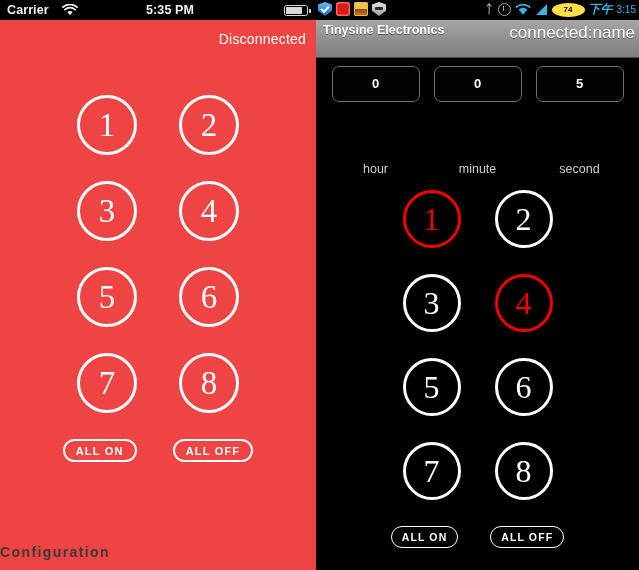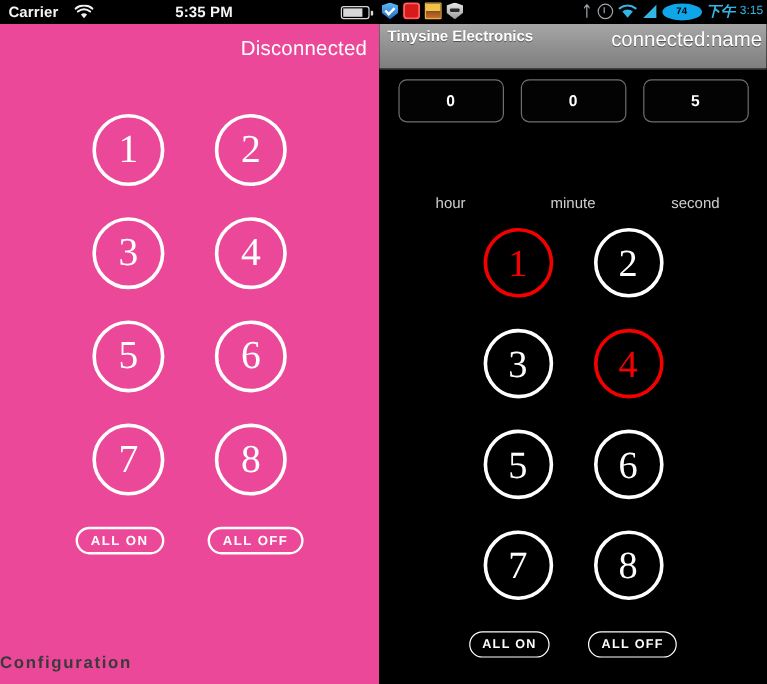--- a/index.html
+++ b/index.html
@@ -20,21 +20,21 @@
     height: 570px;
     background: #000;
   }
 
   
   .ios-panel {
     position: absolute;
     left: 0; top: 0;
     width: 316px;
     height: 570px;
-    background: #ec4899;
+    background: #ef4444;
     overflow: hidden;
   }
   .ios-statusbar {
     position: absolute;
     left: 0; top: 0;
     width: 316px; height: 20px;
     background: #000;
     color: #f2f2f2;
     font-size: 12px;
     font-weight: bold;
@@ -83,21 +83,21 @@
     left: 1px; top: 1px;
     width: 16px; height: 6.5px;
     background: #d8d8d8;
   }
 
   .ios-disconnected {
     position: absolute;
     right: 10px;
     top: 31px;
     color: #ffffff;
-    font-size: 17px;
+    font-size: 14px;
     letter-spacing: 0.2px;
   }
 
   .ios-grid {
     position: absolute;
     left: 0;
     top: 95px;
     width: 316px;
   }
   .ios-row {
@@ -254,21 +254,21 @@
     position: absolute;
     left: 4.5px; top: 2px;
     width: 1.4px; height: 4.5px;
     background: #9aa6ad;
   }
   .ico-wifi-and { width: 16px; height: 13px; }
   .ico-sig { width: 13px; height: 13px; }
   .ico-batt-circ {
     width: 33px; height: 14px;
     border-radius: 50%;
-    background: #0ea5e9;
+    background: #fde047;
     color: #000;
     font-size: 8px;
     font-weight: bold;
     line-height: 14px;
     text-align: center;
   }
   .and-ampm { font-size: 12px; font-weight: bold; color: #33b5e5; font-style: italic; }
   .and-clock { font-size: 10px; font-weight: normal; color: #33b5e5; }
 
   .and-titlebar {

